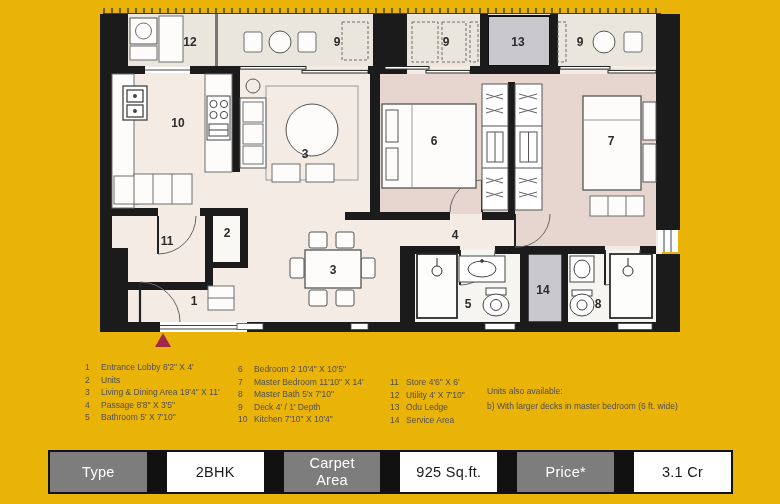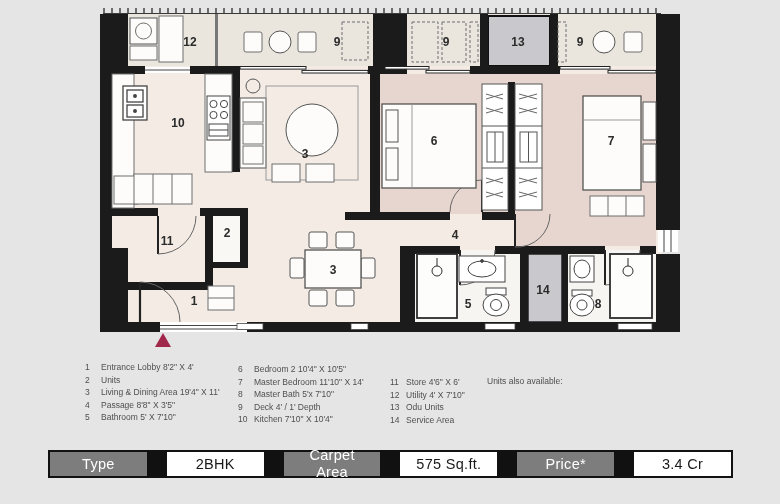--- a/index.html
+++ b/index.html
@@ -1,29 +1,29 @@
 <!DOCTYPE html>
 <html style="--c-wall: #1b1b1b; --c-floor_main: #f3ebe4; --c-floor_bedroom: #e7d6cf; --c-floor_deck: #eae6de; --c-floor_bath: #f7f5f1; --c-gray_box: #c8c8cd; --c-entry_red: #a1284a; --c-table_gray: #7d7d7d; --c-legend_text: #4f4f4f;"><head>
 <meta charset="utf-8">
 <style>
   html,body{margin:0;padding:0;background:#fff;}
-  .page{position:relative;width:780px;height:504px;background:#e5e5e5;overflow:hidden;
+  .page{position:relative;width:780px;height:504px;background:#eab308;overflow:hidden;
         font-family:"Liberation Sans", sans-serif;}
   svg text.room-num{font-family:"Liberation Sans",sans-serif;font-weight:700;font-size:12px;fill:#2b2b2b;}
   
   .legend-col{position:absolute;color:#4f4f4f;font-size:8.5px;line-height:12.5px;}
   .legend-col.col1{left:85px;top:361px;}
   .legend-col.col2{left:238px;top:363px;}
   .legend-col.col3{left:390px;top:376px;}
   .legend-row{display:flex;white-space:nowrap;}
   .lnum{width:16px;flex:0 0 16px;}
   .ltxt{white-space:nowrap;}
-  .legend-notes{position:absolute;left:487px;top:374px;color:#4f4f4f;font-size:8.5px;line-height:14.5px;}
+  .legend-notes{position:absolute;left:487px;top:384px;color:#4f4f4f;font-size:8.5px;line-height:14.5px;}
   
-  .summary-table{position:absolute;left:48px;top:450px;width:685px;height:28px;
+  .summary-table{position:absolute;left:48px;top:450px;width:685px;height:44px;
       display:flex;background:#111;border:2px solid #111;gap:20px;box-sizing:border-box;}
   .tcell{flex:1 1 0;display:flex;align-items:center;justify-content:center;text-align:center;
       font-size:14.5px;letter-spacing:.3px;white-space:pre-line;line-height:1.15;}
   .tcell.header{background:var(--c-table_gray,#7d7d7d);color:#fff;}
   .tcell.value{background:#fff;color:#1a1a1a;}
 </style>
 </head>
 <body>
 
 <div class="page">
@@ -434,35 +434,36 @@
         <div class="legend-row">
           <span class="lnum">11</span>
           <span class="ltxt">Store  4'6" X 6'</span>
         </div>
         <div class="legend-row">
           <span class="lnum">12</span>
           <span class="ltxt">Utility  4' X 7'10"</span>
         </div>
         <div class="legend-row">
           <span class="lnum">13</span>
-          <span class="ltxt">Odu Units</span>
+          <span class="ltxt">Odu Ledge</span>
         </div>
         <div class="legend-row">
           <span class="lnum">14</span>
           <span class="ltxt">Service Area</span>
         </div>
       </div>
     </div>
   <div class="legend-notes" id="legend-notes">
     <div>Units also available:</div>
+      <div>b) With larger decks in master bedroom (6 ft. wide)</div>
     </div>
 
   <div class="summary-table" id="summary-table">
       <div class="tcell header">Type</div>
       <div class="tcell value">2BHK</div>
       <div class="tcell header">Carpet
 Area</div>
-      <div class="tcell value">575 Sq.ft.</div>
+      <div class="tcell value">925 Sq.ft.</div>
       <div class="tcell header">Price*</div>
-      <div class="tcell value">3.4 Cr</div>
+      <div class="tcell value">3.1 Cr</div>
     </div>
 
 </div>
 
 </body></html>

